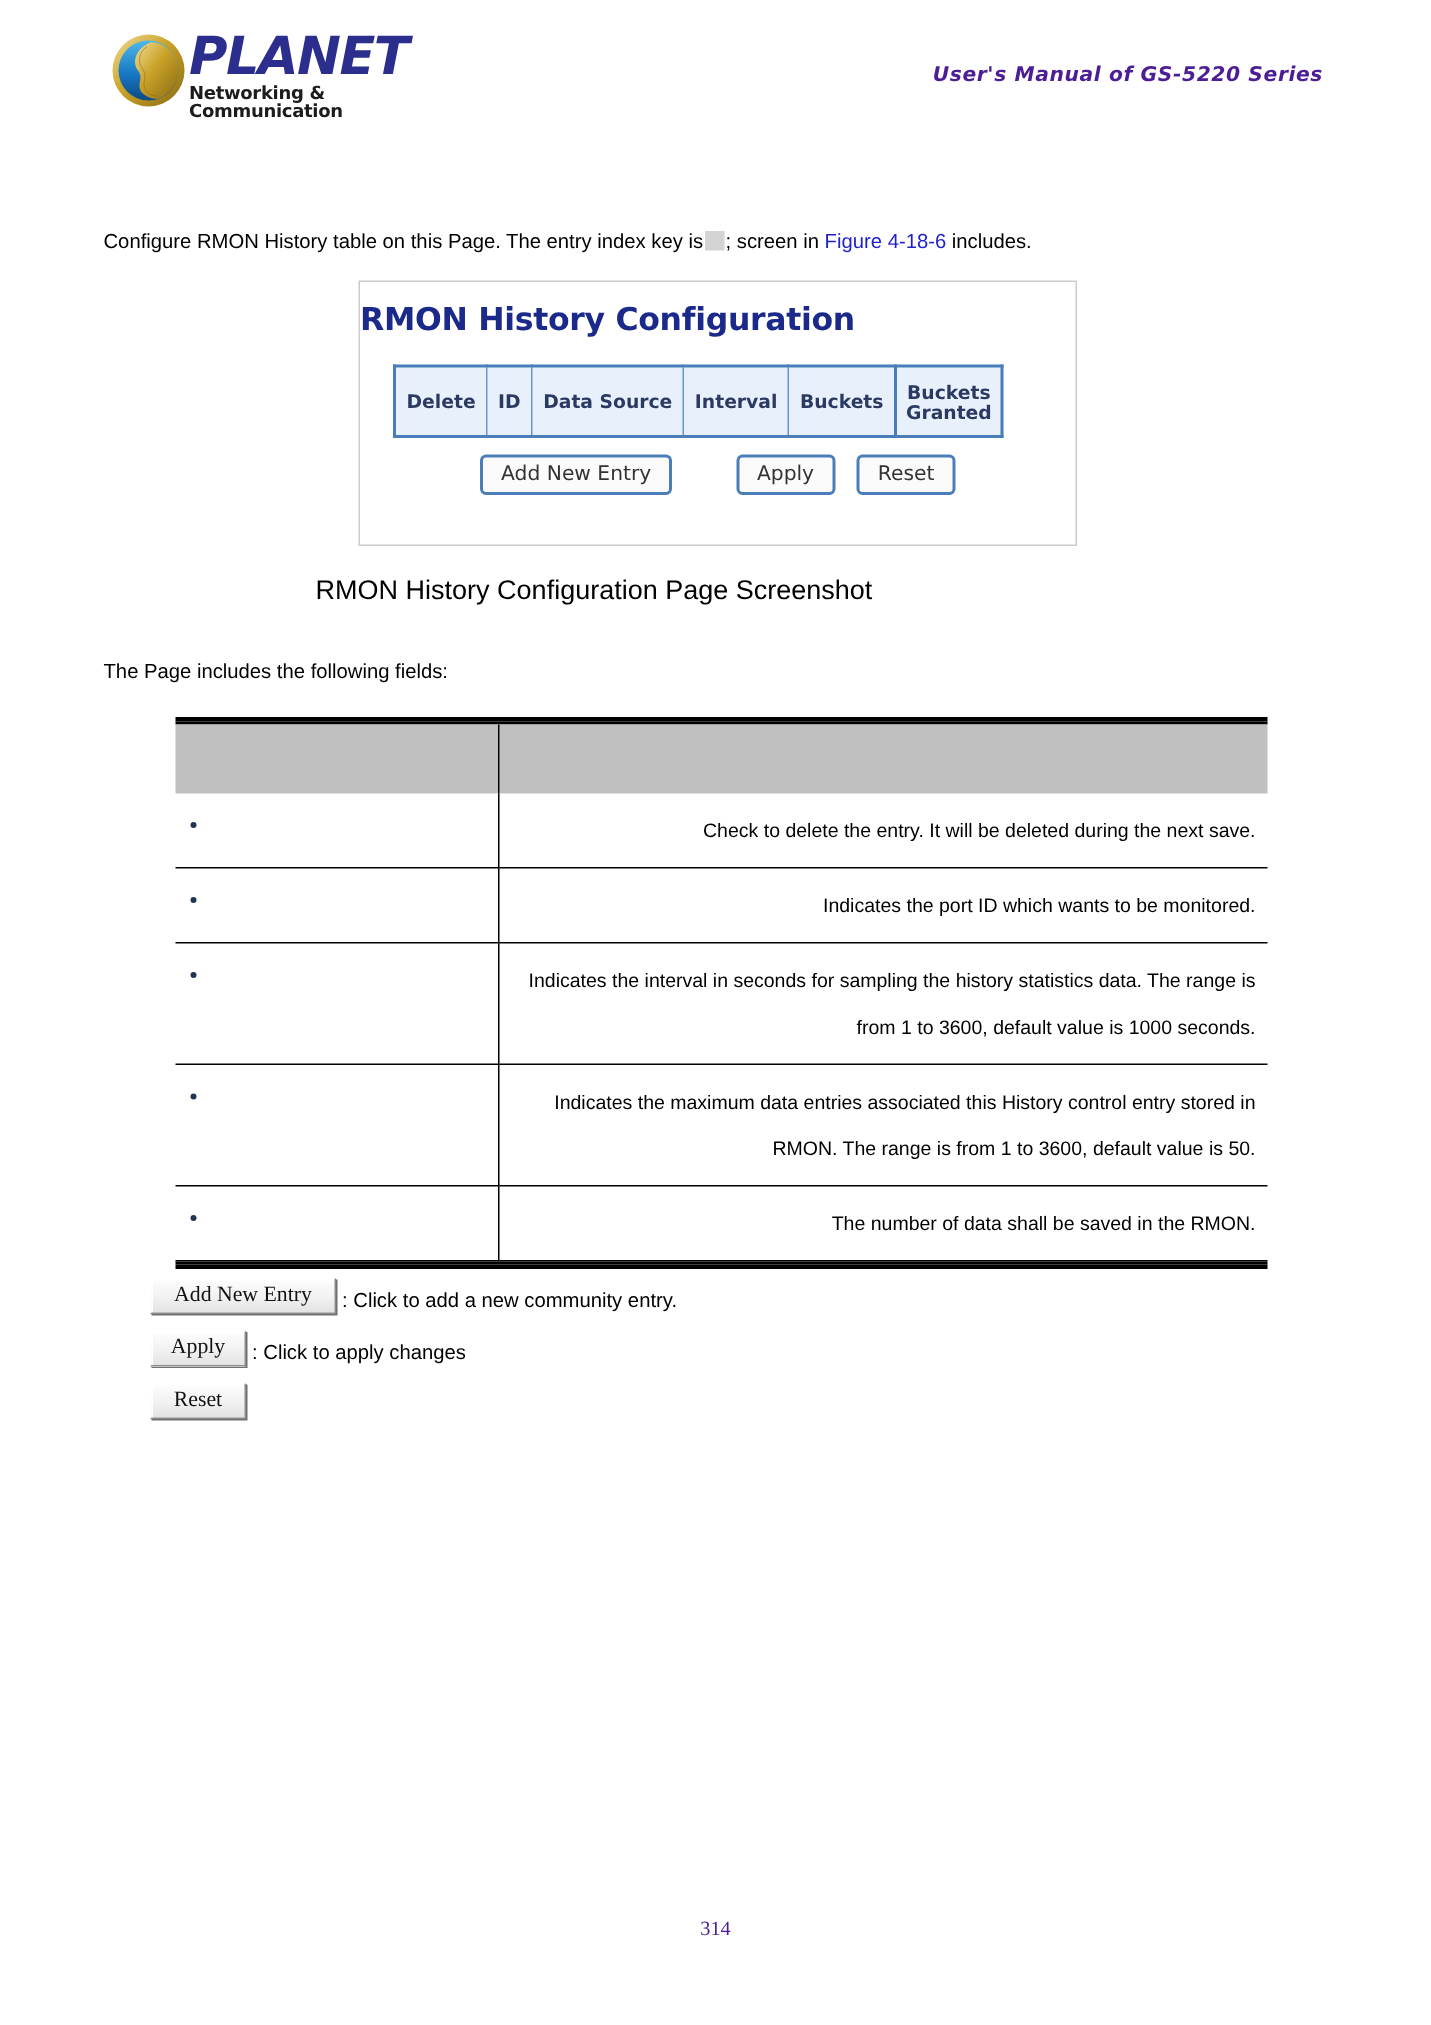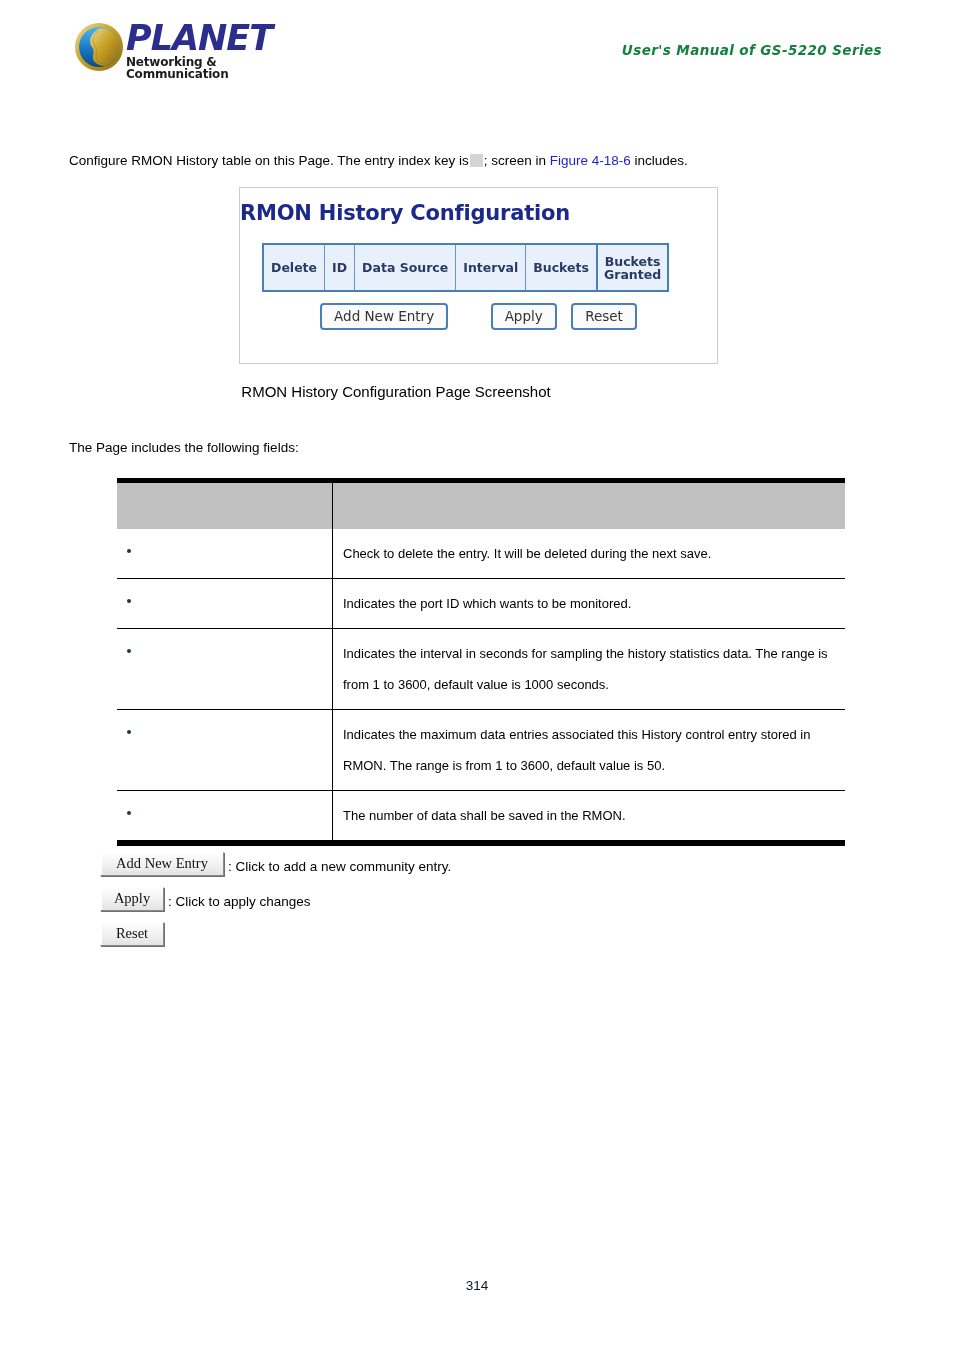--- a/index.html
+++ b/index.html
@@ -67,21 +67,21 @@
     line-height: 12px;
   }
   .manual-title {
     position: absolute;
     right: 72px;
     top: 40px;
     font-family: "DejaVu Sans", sans-serif;
     font-style: italic;
     font-weight: bold;
     font-size: 13.5px;
-    color: #15803d;
+    color: #4c1d95;
     letter-spacing: 0.4px;
     white-space: nowrap;
   }
 
   
   .intro-line {
     position: absolute;
     left: 69px;
     top: 151px;
     font-size: 13.5px;
@@ -169,21 +169,21 @@
     margin-left: 33px;
   }
 
   
   .caption {
     position: absolute;
     left: 0;
     top: 383px;
     width: 792px;
     text-align: center;
-    font-size: 15px;
+    font-size: 18px;
     color: #000000;
   }
 
   .lead-in {
     position: absolute;
     left: 69px;
     top: 440px;
     font-size: 13.5px;
   }
 
@@ -209,20 +209,21 @@
     border-right: 1px solid #000000;
     vertical-align: top;
     padding: 9px 8px 9px 10px;
   }
   .field-table td.col-desc {
     vertical-align: top;
     padding: 9px 8px 9px 10px;
     font-size: 13px;
     line-height: 31px;
     border: none;
+    text-align: right;
   }
   .field-table tbody tr.row td {
     border-bottom: 1px solid #000000;
   }
   .bullet-dot {
     display: inline-block;
     width: 4px;
     height: 4px;
     border-radius: 50%;
     background: #1f3552;
@@ -282,21 +283,22 @@
   }
 
   
   .page-number {
     position: absolute;
     left: 0;
     top: 1278px;
     width: 954px;
     text-align: center;
     font-size: 13.5px;
-    color: #0f172a;
+    color: #4c1d95;
+    font-family: Liberation Serif, serif;
   }
 </style>
 </head>
 <body>
 
 <div class="page-header">
   <div class="logo-block">
     <svg class="logo-globe" viewBox="0 0 50 50">
       <defs>
         <linearGradient id="goldG" x1="0" y1="0" x2="1" y2="1">

